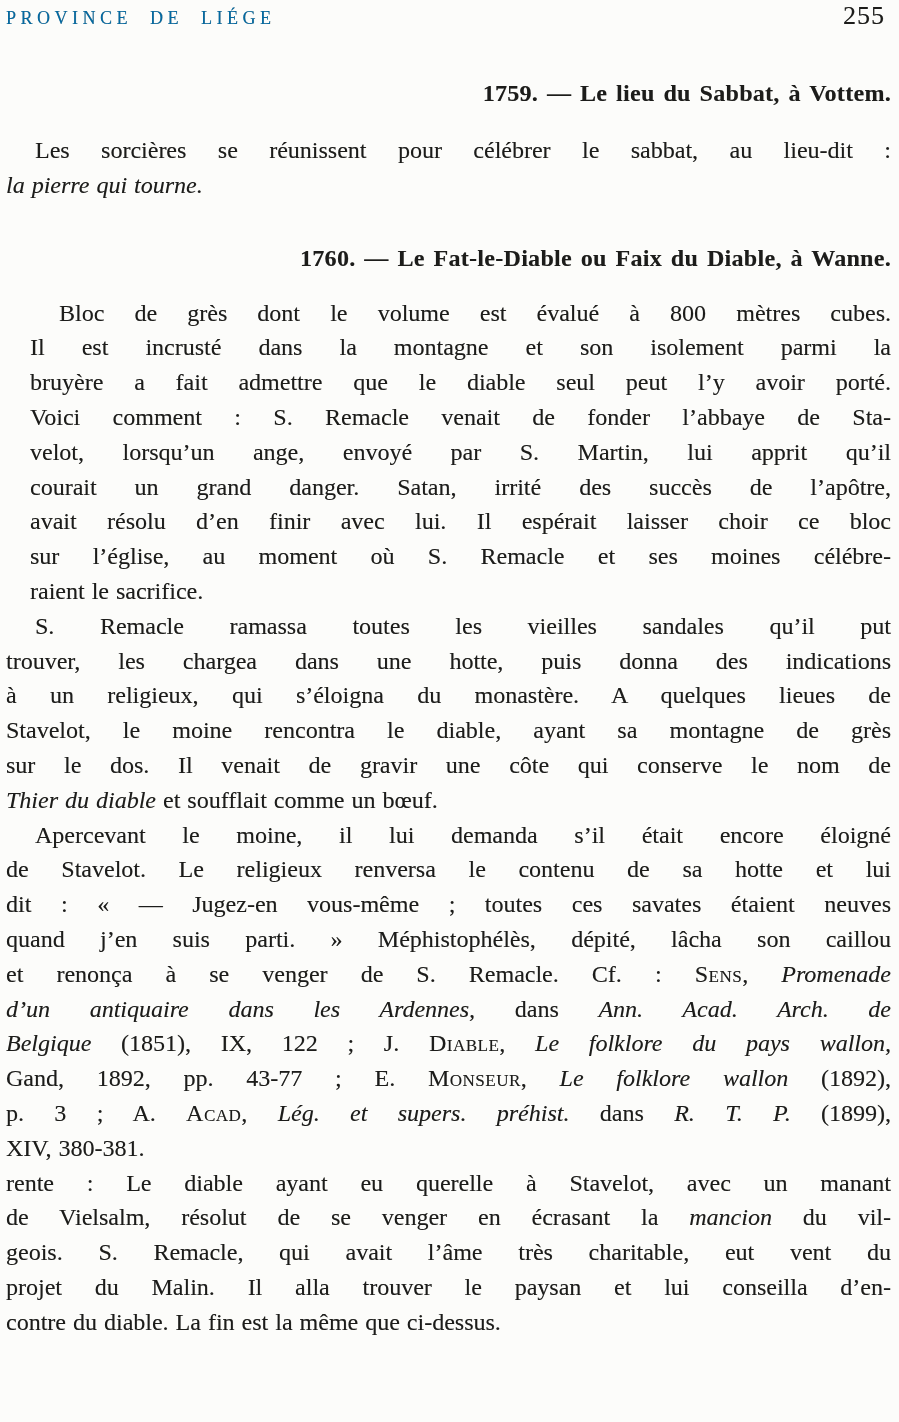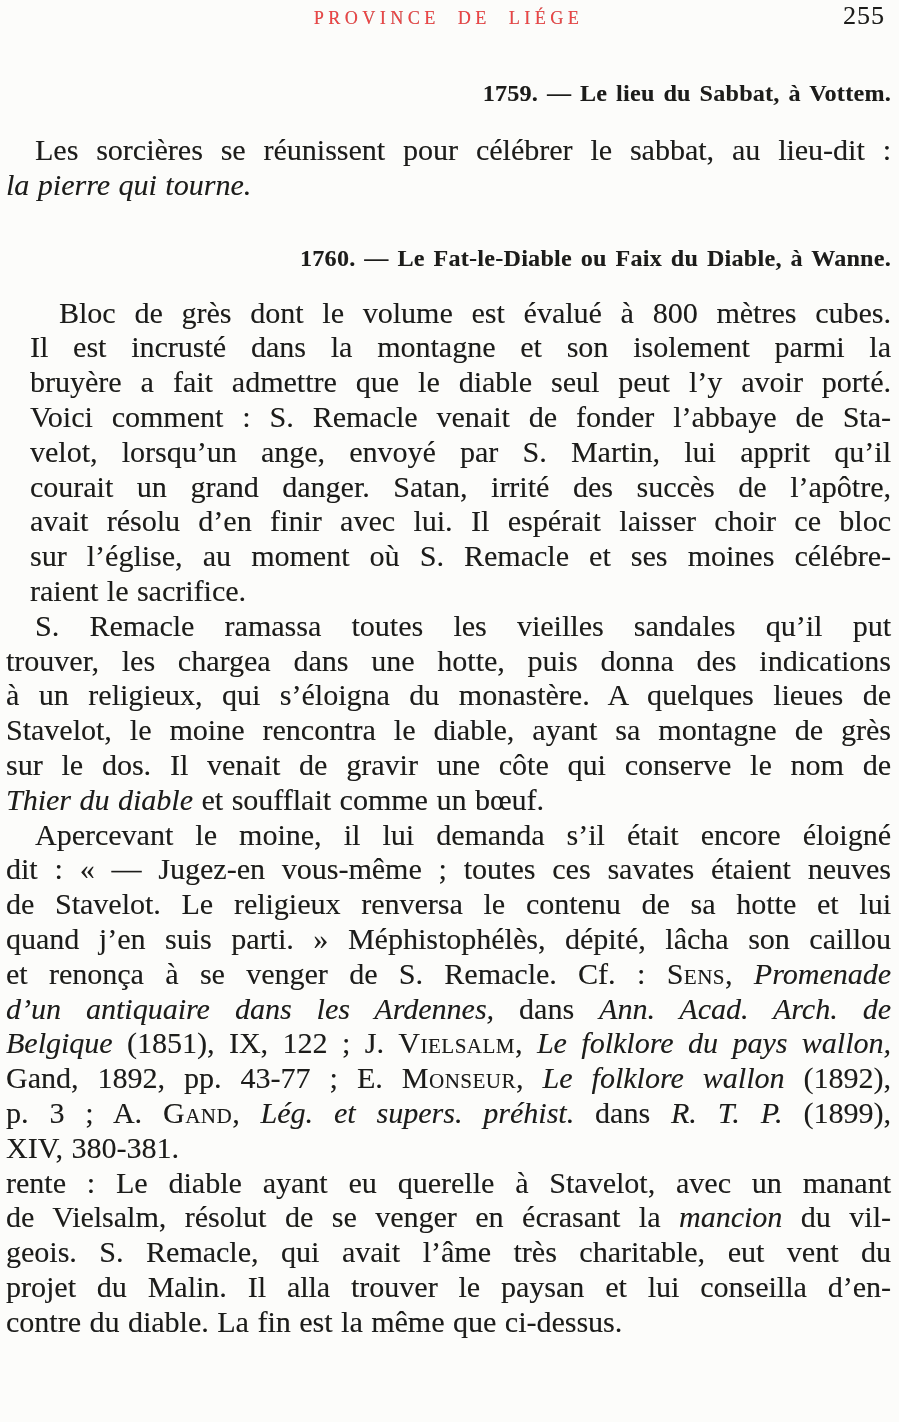--- a/index.html
+++ b/index.html
@@ -19,45 +19,45 @@
     padding: 6px 8px 0 6px;
     overflow: hidden;
     text-shadow: 0.25px 0.25px 0 rgba(25,25,22,0.4);
   }
   .running-head {
     position: relative;
     height: 30px;
   }
   .rh-title {
     display: block;
-    text-align: center;
+    text-align: left;
     font-size: 18px;
     letter-spacing: 4.5px;
     word-spacing: 9px;
     padding-top: 2px;
-    color: #ef4444;
+    color: #0369a1;
   }
   .rh-num {
     position: absolute;
     right: 6px;
     top: -5px;
     font-size: 26px;
     letter-spacing: 1px;
   }
   .entry-heading {
     font-size: 24px;
     font-weight: bold;
     text-align: right;
     letter-spacing: 0.3px;
     word-spacing: 2.5px;
   }
   #h1759 { margin: 44px 0 0 0; }
   #h1760 { margin: 42px 0 0 0; }
   .para {
-    font-size: 30px;
+    font-size: 24px;
     line-height: 34.8px;
     word-spacing: 1px;
   }
   #paraA { margin-top: 26px; }
   #paraB { margin-top: 24px; margin-left: 24px; }
   #paraC, #paraD, #paraE { margin-top: 0; }
   .line {
     text-align: justify;
     text-align-last: justify;
   }
@@ -100,28 +100,28 @@
     <div class="para" id="paraC">
         <div class="line first"><span>S. Remacle ramassa toutes les vieilles sandales qu’il put</span></div>
         <div class="line"><span>trouver, les chargea dans une hotte, puis donna des indications</span></div>
         <div class="line"><span>à un religieux, qui s’éloigna du monastère. A quelques lieues de</span></div>
         <div class="line"><span>Stavelot, le moine rencontra le diable, ayant sa montagne de grès</span></div>
         <div class="line"><span>sur le dos. Il venait de gravir une côte qui conserve le nom de</span></div>
         <div class="line last"><span class="i">Thier du diable</span><span> et soufflait comme un bœuf.</span></div>
       </div>
     <div class="para" id="paraD">
         <div class="line first"><span>Apercevant le moine, il lui demanda s’il était encore éloigné</span></div>
+        <div class="line"><span>de Stavelot. Le religieux renversa le contenu de sa hotte et lui</span></div>
         <div class="line"><span>dit : « — Jugez-en vous-même ; toutes ces savates étaient neuves</span></div>
-        <div class="line"><span>de Stavelot. Le religieux renversa le contenu de sa hotte et lui</span></div>
         <div class="line"><span>quand j’en suis parti. » Méphistophélès, dépité, lâcha son caillou</span></div>
         <div class="line"><span>et renonça à se venger de S. Remacle. Cf. : </span><span class="sc">Sens</span><span>, </span><span class="i">Promenade</span></div>
         <div class="line"><span class="i">d’un antiquaire dans les Ardennes,</span><span> dans </span><span class="i">Ann. Acad. Arch. de</span></div>
-        <div class="line"><span class="i">Belgique</span><span> (1851), IX, 122 ; J. </span><span class="sc">Vielsalm</span><span>, </span><span class="i">Le folklore du pays wallon,</span></div>
+        <div class="line"><span class="i">Belgique</span><span> (1851), IX, 122 ; J. </span><span class="sc">Diable</span><span>, </span><span class="i">Le folklore du pays wallon,</span></div>
         <div class="line"><span>Gand, 1892, pp. 43-77 ; E. </span><span class="sc">Monseur</span><span>, </span><span class="i">Le folklore wallon</span><span> (1892),</span></div>
-        <div class="line"><span>p. 3 ; A. </span><span class="sc">Gand</span><span>, </span><span class="i">Lég. et supers. préhist.</span><span> dans </span><span class="i">R. T. P.</span><span> (1899),</span></div>
+        <div class="line"><span>p. 3 ; A. </span><span class="sc">Acad</span><span>, </span><span class="i">Lég. et supers. préhist.</span><span> dans </span><span class="i">R. T. P.</span><span> (1899),</span></div>
         <div class="line last"><span>XIV, 380-381.</span></div>
       </div>
     <div class="para" id="paraE">
         <div class="line"><span>rente : Le diable ayant eu querelle à Stavelot, avec un manant</span></div>
         <div class="line"><span>de Vielsalm, résolut de se venger en écrasant la </span><span class="i">mancion</span><span> du vil-</span></div>
         <div class="line"><span>geois. S. Remacle, qui avait l’âme très charitable, eut vent du</span></div>
         <div class="line"><span>projet du Malin. Il alla trouver le paysan et lui conseilla d’en-</span></div>
         <div class="line last"><span>contre du diable. La fin est la même que ci-dessus.</span></div>
       </div>
   </section>

